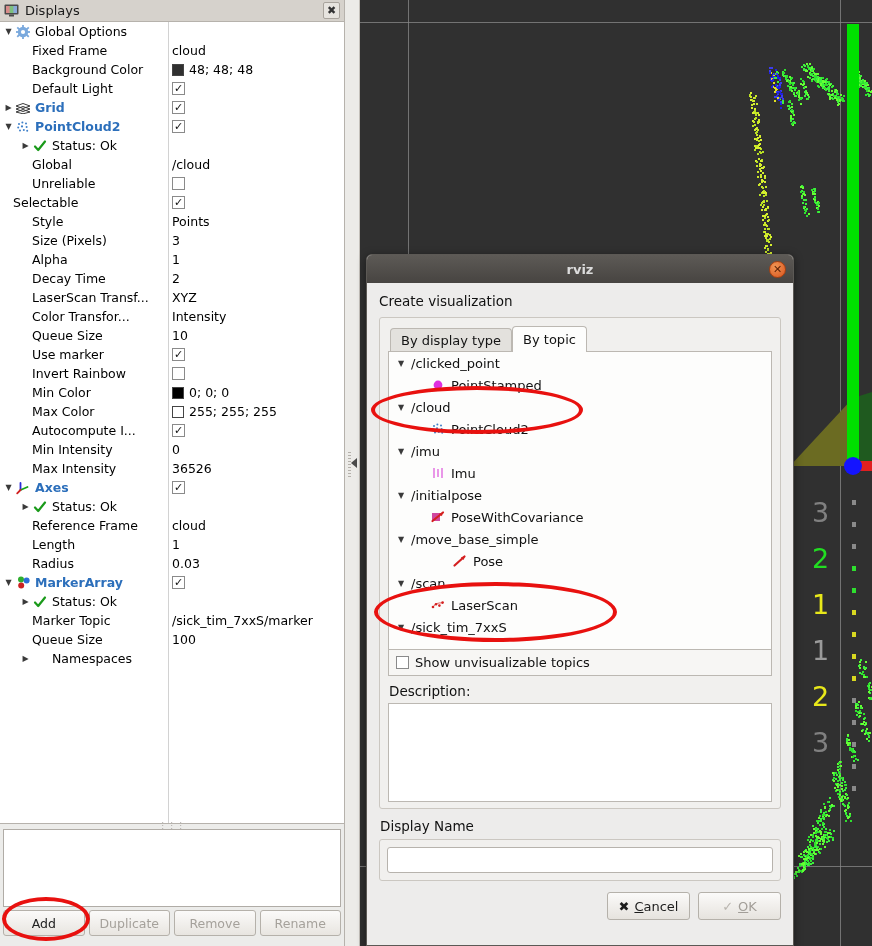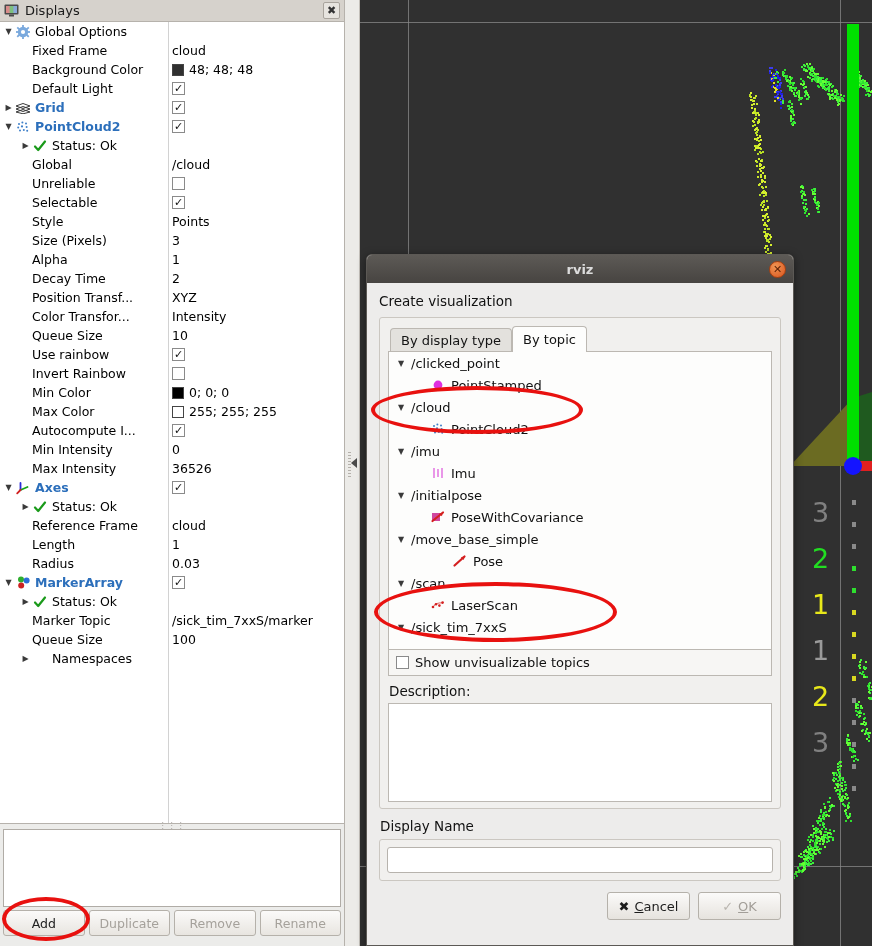--- a/index.html
+++ b/index.html
@@ -1541,21 +1541,21 @@
             <div class="name-cell" style="padding-left: 19px;">
               <span class="arrow none"></span>
               <span class="ico" style="width: 0px; flex-basis: 0px; margin: 0px;"></span>
               <span class="lbl-plain">Unreliable</span>
             </div>
             <div class="val-cell">
               <span class="chk"></span>
             </div>
           </div>
           <div class="row">
-            <div class="name-cell" style="padding-left: 19px;">
+            <div class="name-cell" style="">
               <span class="arrow none"></span>
               <span class="ico" style="width: 0px; flex-basis: 0px; margin: 0px;"></span>
               <span class="lbl-plain">Selectable</span>
             </div>
             <div class="val-cell">
               <span class="chk">✓</span>
             </div>
           </div>
           <div class="row">
             <div class="name-cell" style="padding-left: 19px;">
@@ -1594,21 +1594,21 @@
               <span class="lbl-plain">Decay Time</span>
             </div>
             <div class="val-cell">
               <span>2</span>
             </div>
           </div>
           <div class="row">
             <div class="name-cell" style="padding-left: 19px;">
               <span class="arrow none"></span>
               <span class="ico" style="width: 0px; flex-basis: 0px; margin: 0px;"></span>
-              <span class="lbl-plain">Position Transf...</span>
+              <span class="lbl-plain">LaserScan Transf...</span>
             </div>
             <div class="val-cell">
               <span>XYZ</span>
             </div>
           </div>
           <div class="row">
             <div class="name-cell" style="padding-left: 19px;">
               <span class="arrow none"></span>
               <span class="ico" style="width: 0px; flex-basis: 0px; margin: 0px;"></span>
               <span class="lbl-plain">Color Transfor...</span>
@@ -1624,21 +1624,21 @@
               <span class="lbl-plain">Queue Size</span>
             </div>
             <div class="val-cell">
               <span>10</span>
             </div>
           </div>
           <div class="row">
             <div class="name-cell" style="padding-left: 19px;">
               <span class="arrow none"></span>
               <span class="ico" style="width: 0px; flex-basis: 0px; margin: 0px;"></span>
-              <span class="lbl-plain">Use rainbow</span>
+              <span class="lbl-plain">Use marker</span>
             </div>
             <div class="val-cell">
               <span class="chk">✓</span>
             </div>
           </div>
           <div class="row">
             <div class="name-cell" style="padding-left: 19px;">
               <span class="arrow none"></span>
               <span class="ico" style="width: 0px; flex-basis: 0px; margin: 0px;"></span>
               <span class="lbl-plain">Invert Rainbow</span>

